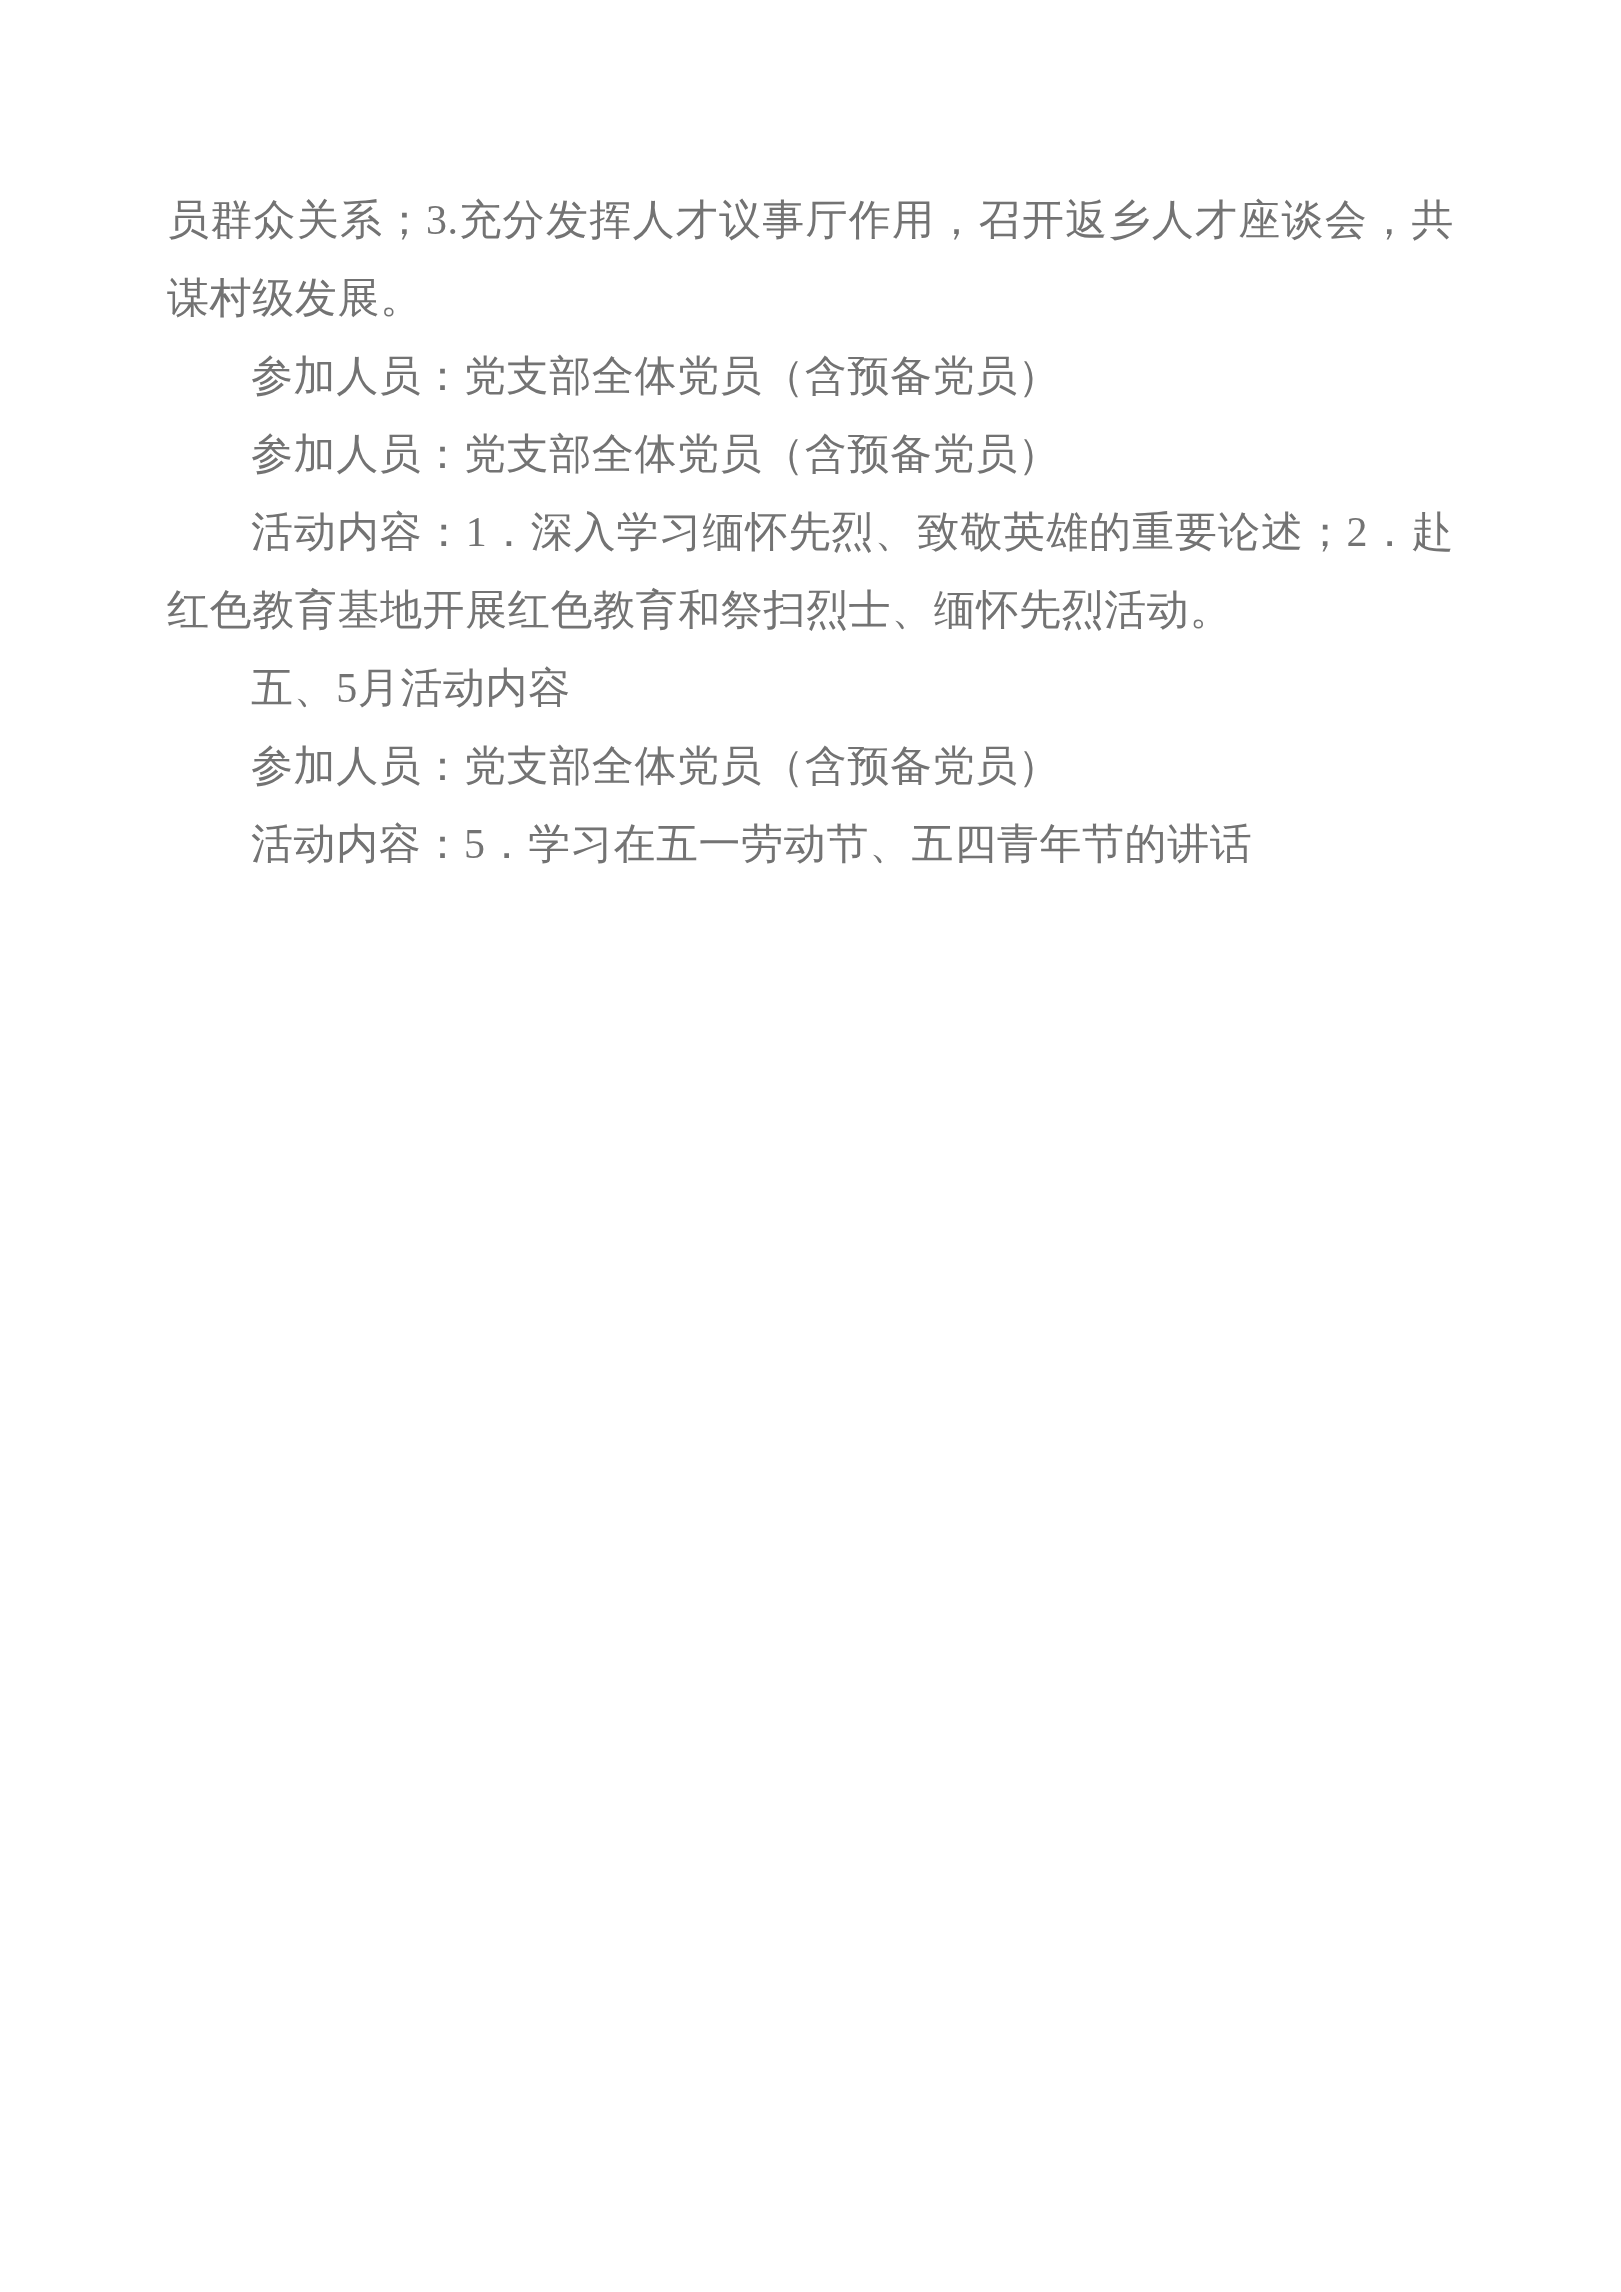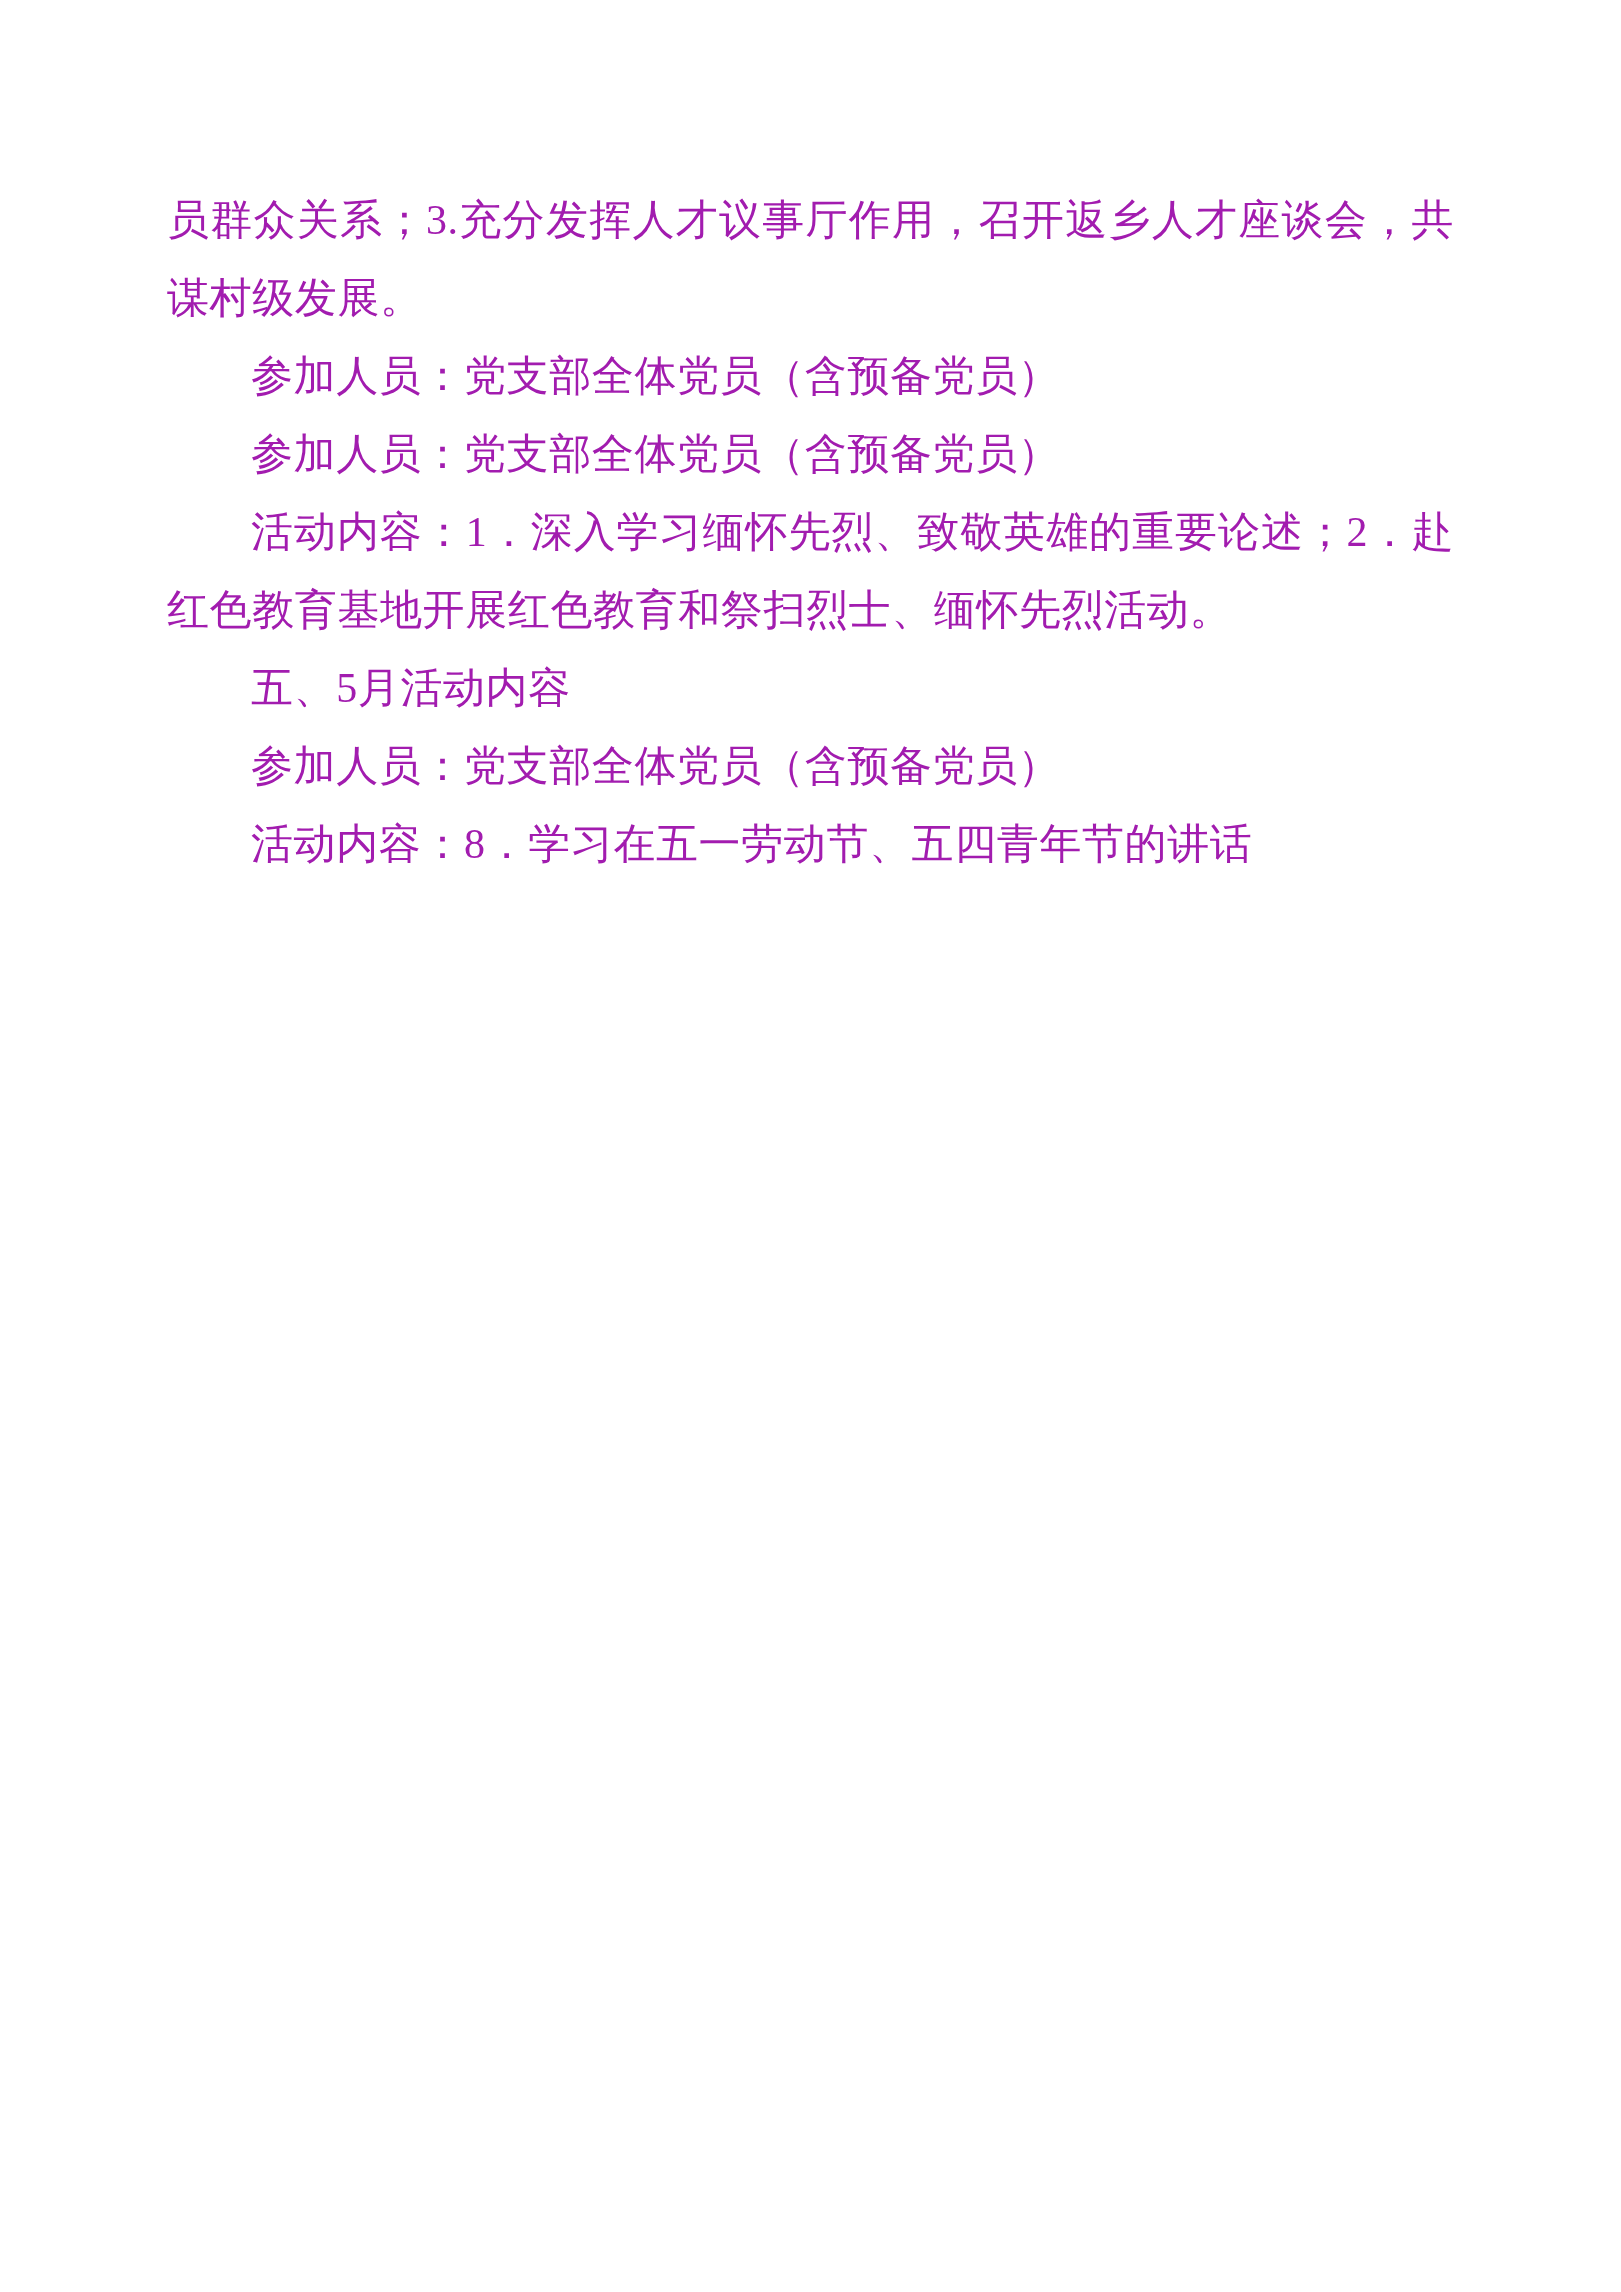--- a/index.html
+++ b/index.html
@@ -9,21 +9,21 @@
     background: #ffffff;
   }
   .page {
     width: 1621px;
     height: 2293px;
     background: #ffffff;
     position: relative;
     box-sizing: border-box;
     padding: 181px 167px 118px 167px;
     font-family: "Liberation Serif", "DejaVu Serif", serif;
-    color: #a21caf;
+    color: #737373;
     overflow: hidden;
   }
   .doc-body {
     font-size: 42px;
     line-height: 78px;
     letter-spacing: 0.6px;
     text-align: justify;
     text-justify: inter-ideograph;
   }
   .para {
@@ -39,16 +39,16 @@
 <body>
 
 <div class="page">
   <div class="doc-body">
     <p class="para cont">员群众关系；3.充分发挥人才议事厅作用，召开返乡人才座谈会，共谋村级发展。</p>
     <p class="para">参加人员：党支部全体党员（含预备党员）</p>
     <p class="para">参加人员：党支部全体党员（含预备党员）</p>
     <p class="para">活动内容：1．深入学习缅怀先烈、致敬英雄的重要论述；2．赴红色教育基地开展红色教育和祭扫烈士、缅怀先烈活动。</p>
     <p class="para">五、5月活动内容</p>
     <p class="para">参加人员：党支部全体党员（含预备党员）</p>
-    <p class="para">活动内容：8．学习在五一劳动节、五四青年节的讲话</p>
+    <p class="para">活动内容：5．学习在五一劳动节、五四青年节的讲话</p>
   </div>
 </div>
 
 
 </body></html>

